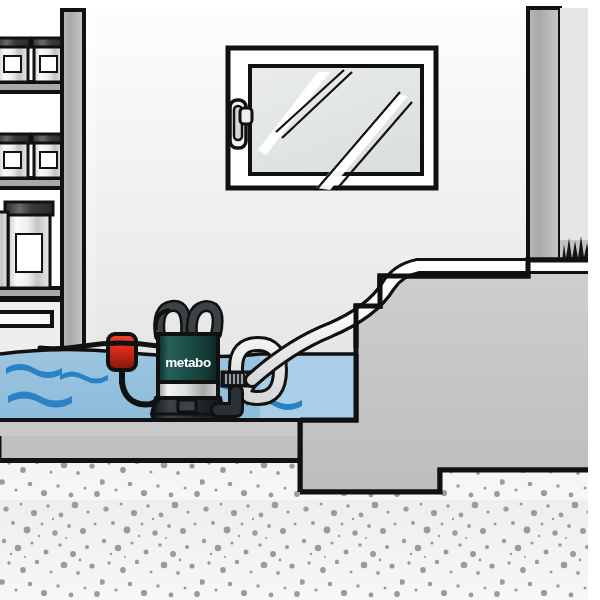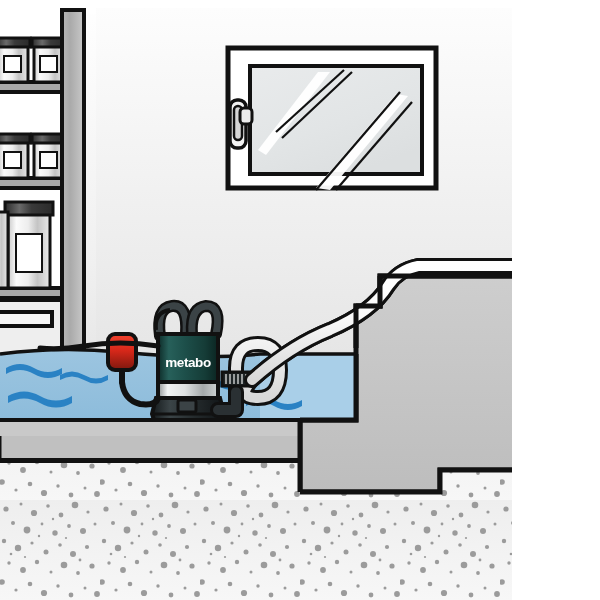--- a/index.html
+++ b/index.html
@@ -1,17 +1,17 @@
 <!DOCTYPE html>
 <html><head>
 <meta charset="utf-8">
 <style>
   html,body{margin:0;padding:0;background:#fff;}
   body{font-family:"Liberation Sans",sans-serif;}
-  #scene{position:relative;width:512px;height:600px;overflow:hidden;background:#0f172a;}
+  #scene{position:relative;width:588px;height:600px;overflow:hidden;background:#0f172a;}
   #scene svg{display:block;}
 </style>
 </head>
 <body>
 
 <div id="scene">
 
 <svg width="600" height="600" viewBox="0 0 600 600">
   <defs>
     <linearGradient id="wallGrad" x1="0" y1="0" x2="0.25" y2="1">

